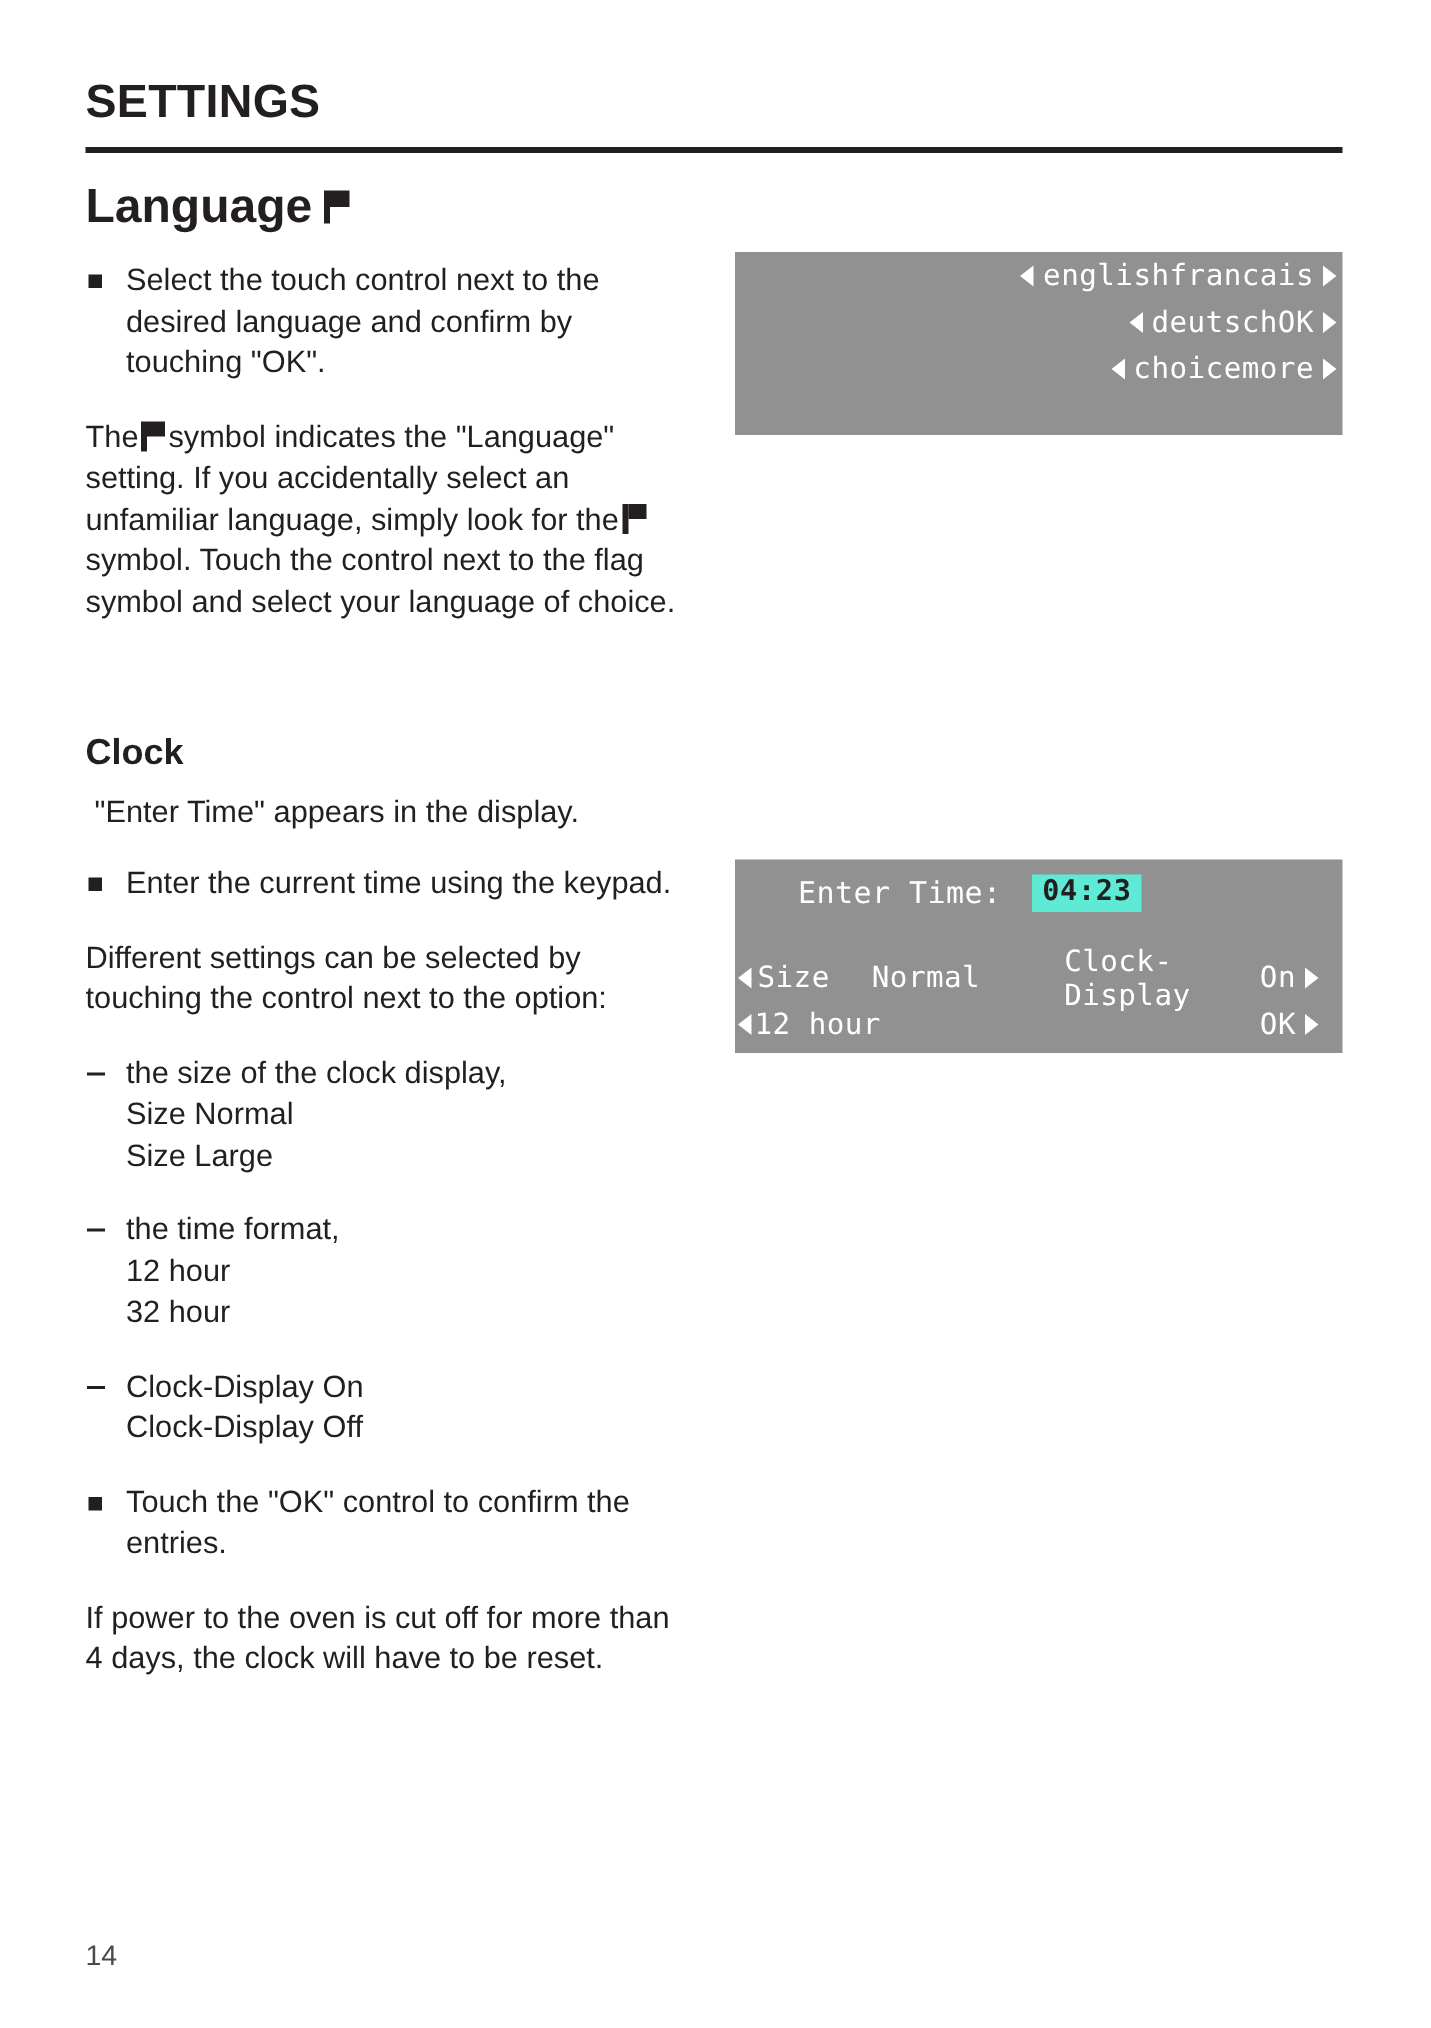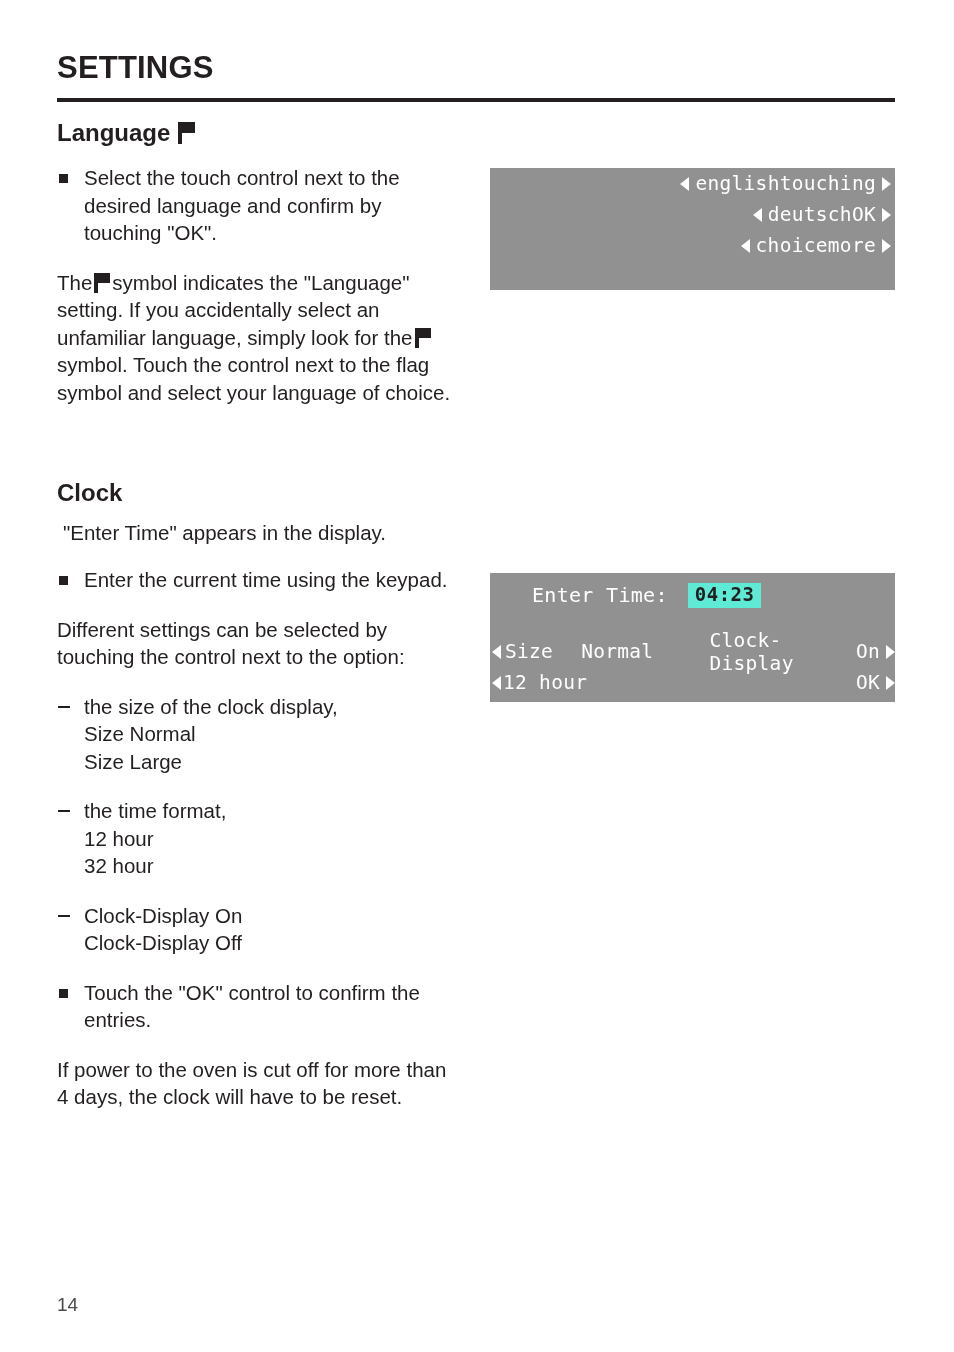--- a/index.html
+++ b/index.html
@@ -43,21 +43,21 @@
   
   .left-col {
     position: absolute;
     left: 57px;
     top: 120px;
     width: 404px;
   }
 
   
   .sec-heading {
-    font-size: 24px;
+    font-size: 32px;
     font-weight: bold;
     color: #231f20;
     margin: 0 0 18px 0;
     line-height: 1.1;
     display: flex;
     align-items: center;
     gap: 8px;
   }
   .sec-heading-clock {
     font-size: 24px;
@@ -222,21 +222,21 @@
     position: absolute;
     left: 0;
     right: 0;
     bottom: 4px;
   }
   .clock-row {
     display: flex;
     align-items: center;
     font-size: 19.5px;
     height: 31px;
-    padding: 0 0 0 2px;
+    padding: 0 16px 0 2px;
     letter-spacing: 0.3px;
   }
   .clk-size-label { margin-left: 4px; }
   .clk-size-value { margin-left: 28px; }
   .clk-display-label { margin-left: 56px; }
   .clk-on { margin-left: auto; margin-right: 6px; }
   .clk-12 { margin-left: 2px; }
   .clk-ok { margin-left: auto; margin-right: 6px; }
 
   
@@ -316,21 +316,21 @@
   </div>
 
   <div class="lcd" id="lcd-language">
 
     <div class="lcd-row">
       <span class="lcd-left">
         <span class="tri-l"></span>
         <span>english</span>
       </span>
       <span class="lcd-right">
-        <span>touching</span>
+        <span>francais</span>
         <span class="tri-r"></span>
       </span>
     </div>
 
     <div class="lcd-row">
       <span class="lcd-left">
         <span class="tri-l"></span>
         <span>deutsch</span>
       </span>
       <span class="lcd-right">

